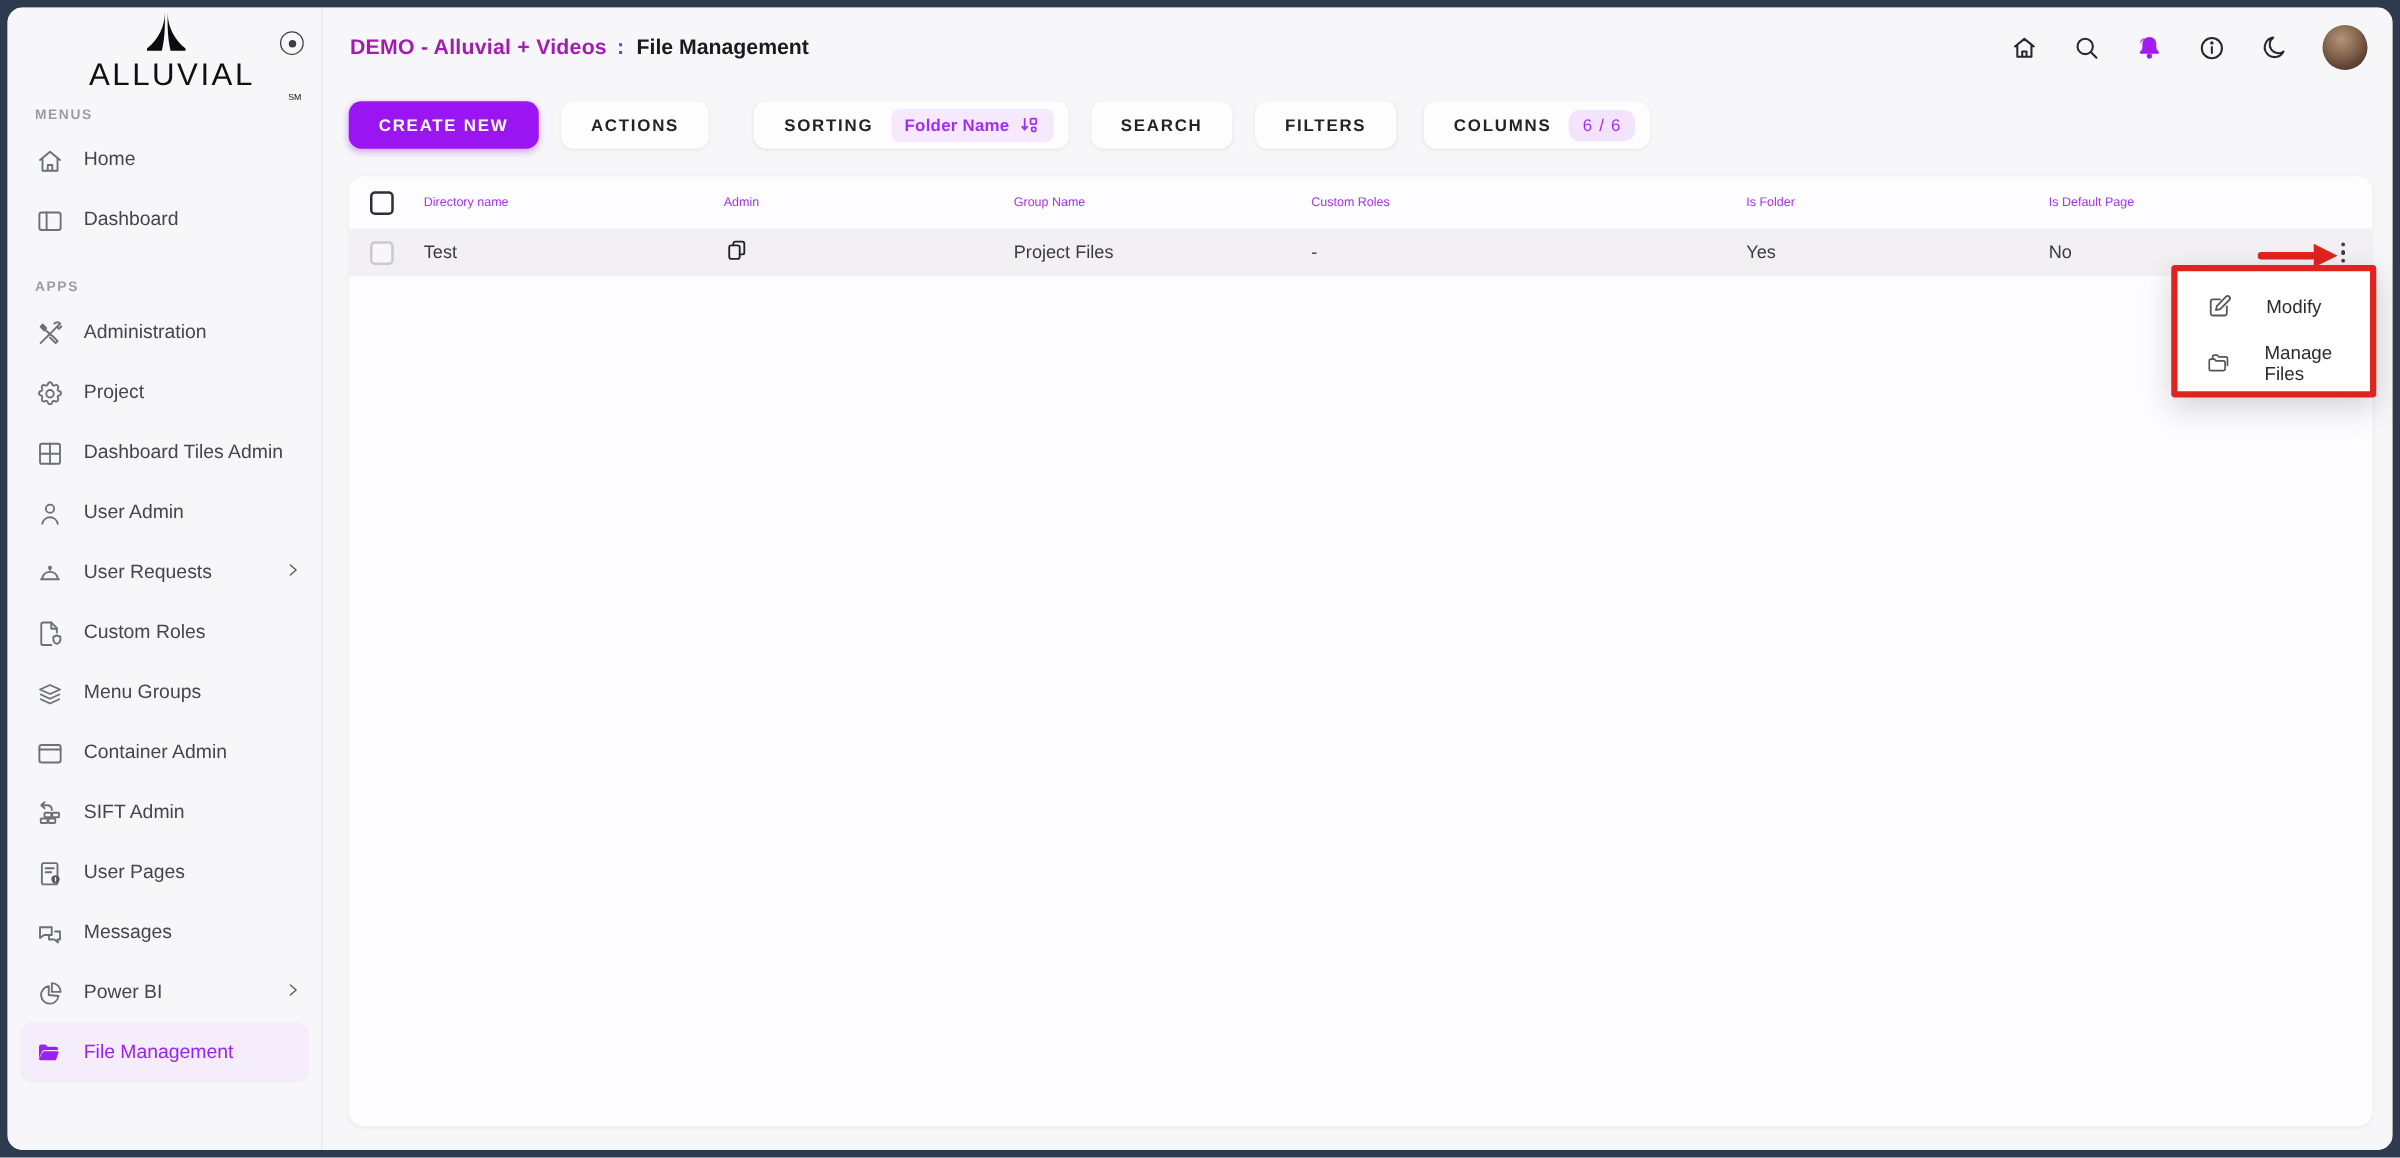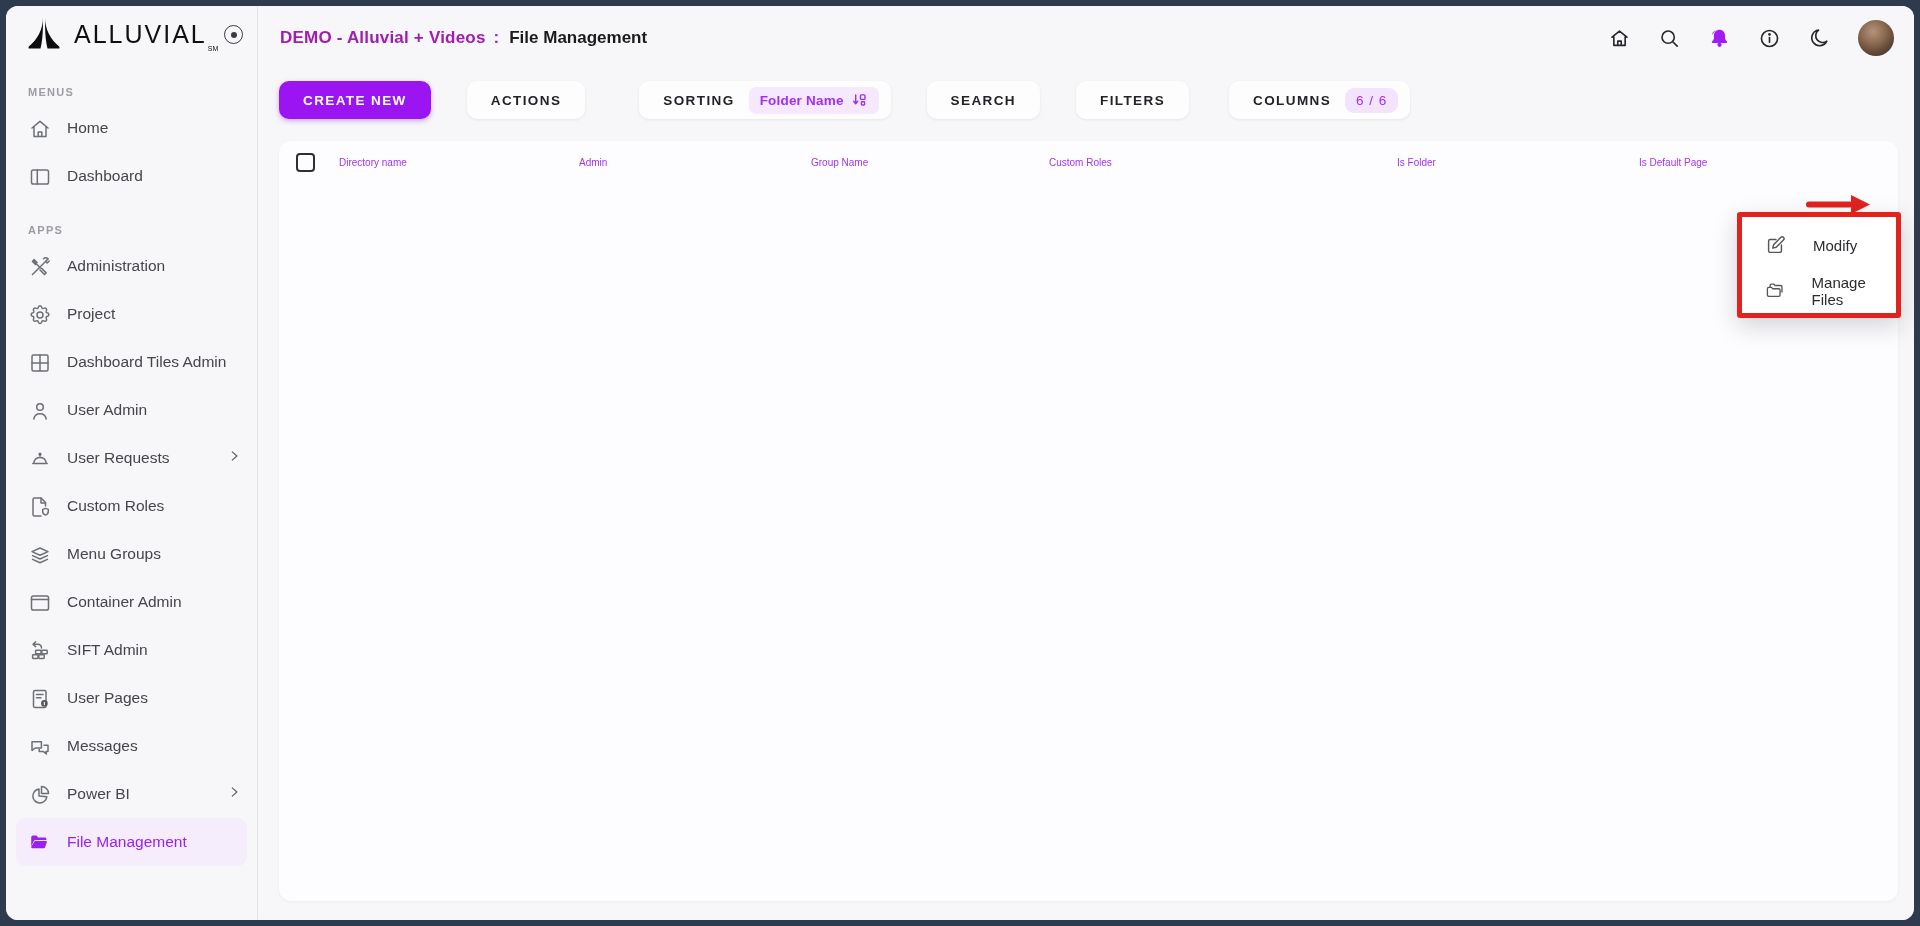--- a/index.html
+++ b/index.html
@@ -3,21 +3,21 @@
 <meta charset="utf-8">
 <style>
   * { margin:0; padding:0; box-sizing:border-box; }
   html,body { width:1920px; height:926px; font-family:"Liberation Sans", sans-serif; }
   body { background:#2e3a4d; position:relative; overflow:hidden; }
 
   .frame { position:absolute; inset:6px; background:#f7f6f8; border-radius:12px; overflow:hidden; display:flex; }
 
   
   .sidebar { width:252px; flex:0 0 252px; border-right:1px solid #e5e3e8; background:#f7f6f8; position:relative; }
-  .logo-row { height:56px; display:flex; align-items:center; padding:0 16px 0 18px; position:relative; }
+  .logo-row { height:56px; display:flex; align-items:center; padding:0 16px 0 18px; position:relative;flex-direction:column; }
   .logo-mark { width:40px; height:40px; flex:0 0 40px; }
   .brand { font-size:25px; letter-spacing:2px; color:#101012; margin-left:10px; font-weight:400; }
   .brand-suffix { font-size:7px; color:#101012; align-self:flex-end; margin:0 0 10px 1px; }
   .collapse-toggle { position:absolute; right:14px; top:19px; width:19px; height:19px; border:1.6px solid #3c3c42; border-radius:50%; display:flex; align-items:center; justify-content:center; cursor:pointer; }
   .collapse-toggle::after { content:""; width:6px; height:6px; border-radius:50%; background:#3c3c42; }
 
   .side-label { margin:18px 0 0 22px; height:24px; line-height:24px; font-size:11px; font-weight:700; letter-spacing:1.3px; color:#9c9ca4; }
   .side-item { height:48px; display:flex; align-items:center; gap:17px; padding:0 16px 0 22px; font-size:15.5px; color:#45454c; cursor:pointer; position:relative; }
   .side-item svg { width:22px; height:22px; flex:0 0 22px; stroke:#6d7076; fill:none; stroke-width:1.5; stroke-linecap:round; stroke-linejoin:round; }
   .side-item .chev { margin-left:auto; }
@@ -32,21 +32,21 @@
   .page-context { font-size:17px; font-weight:700; color:#a21caf; letter-spacing:.2px; }
   .page-sep { font-size:17px; font-weight:700; color:#8c2ce2; margin:0 10px 0 8px; }
   .page-title { font-size:17px; font-weight:700; color:#1b1b1f; }
   .top-icons { margin-left:auto; display:flex; align-items:center; gap:27px; }
   .tb-icon { width:23px; height:23px; cursor:pointer; display:flex; }
   .tb-icon svg { width:23px; height:23px; stroke:#27272c; fill:none; stroke-width:1.7; stroke-linecap:round; stroke-linejoin:round; }
   .tb-icon.bell svg { stroke:none; fill:#a21cf2; }
   .avatar { width:36px; height:36px; border-radius:50%; cursor:pointer;
     background:radial-gradient(circle at 42% 32%, #b3937a 0%, #8a6a50 38%, #5d4334 70%, #3c2d26 100%); }
 
-  .toolbar { display:flex; align-items:center; gap:36px; padding:17px 0 0 21px; }
+  .toolbar { display:flex; align-items:center; gap:18px; padding:17px 0 0 21px; }
   .btn { height:38px; display:flex; align-items:center; background:#fefdfe; border:none; border-radius:10px; padding:0 24px;
          font-family:inherit; font-size:13.5px; font-weight:700; letter-spacing:1.4px; color:#222227;
          box-shadow:0 1px 3px rgba(30,25,60,.08); cursor:pointer; }
   .btn.primary { background:#9a15f2; color:#ffffff; box-shadow:0 2px 5px rgba(138,20,230,.35); }
   .btn .chip { margin-left:14px; height:27px; display:flex; align-items:center; gap:7px; background:#f6e9fe; color:#a02ff2;
                border-radius:7px; padding:0 11px; font-size:13.5px; font-weight:600; letter-spacing:.2px; }
   .btn .chip svg { width:17px; height:17px; stroke:#a02ff2; fill:none; stroke-width:1.5; stroke-linecap:round; stroke-linejoin:round; }
   .btn .count-pill { margin-left:14px; height:25px; display:flex; align-items:center; background:#f3e3fd; color:#a02ff2;
                border-radius:9px; padding:0 11px; font-size:13.5px; font-weight:400; letter-spacing:1px; }
   .btn.sorting { padding-right:12px; }
@@ -291,20 +291,43 @@
           </div>
         <div class="col-dir">Directory name</div>
         <div class="col-icon">Admin</div>
         <div class="col-group">Group Name</div>
         <div class="col-custom">Custom Roles</div>
         <div class="col-active">Is Folder</div>
         <div class="col-default">Is Default Page</div>
         <div class="col-actions"></div>
       </div>
 
+      <div class="t-row">
+        <div class="col-cb">
+            <span class="checkbox light"></span>
+          </div>
+        <div class="col-dir">Test</div>
+        <div class="col-icon cell-icon">
+          <svg viewBox="0 0 24 24">
+              <rect x="5" y="7.2" width="9.6" height="12.4" rx="2"></rect>
+              <path d="M8.8 7.2V5.6c0-1 .8-1.8 1.8-1.8h6.4c1 0 1.8.8 1.8 1.8v8c0 1-.8 1.8-1.8 1.8h-2.4"></path>
+            </svg>
+        </div>
+        <div class="col-group">Project Files</div>
+        <div class="col-custom">-</div>
+        <div class="col-active">Yes</div>
+        <div class="col-default">No</div>
+        <div class="col-actions">
+          <span class="kebab">
+              <i></i>
+              <i></i>
+              <i></i>
+            </span>
+        </div>
+      </div>
     </div>
 
     <svg class="annot-arrow" viewBox="0 0 64 19">
       <rect x="0" y="6.5" width="47" height="6" rx="3" fill="#e1231f"></rect>
       <path d="M45 0 L64 9.5 L45 19 Z" fill="#e1231f"></path>
     </svg>
 
     <div class="annot-box">
       <div class="menu">
         <div class="menu-item">

